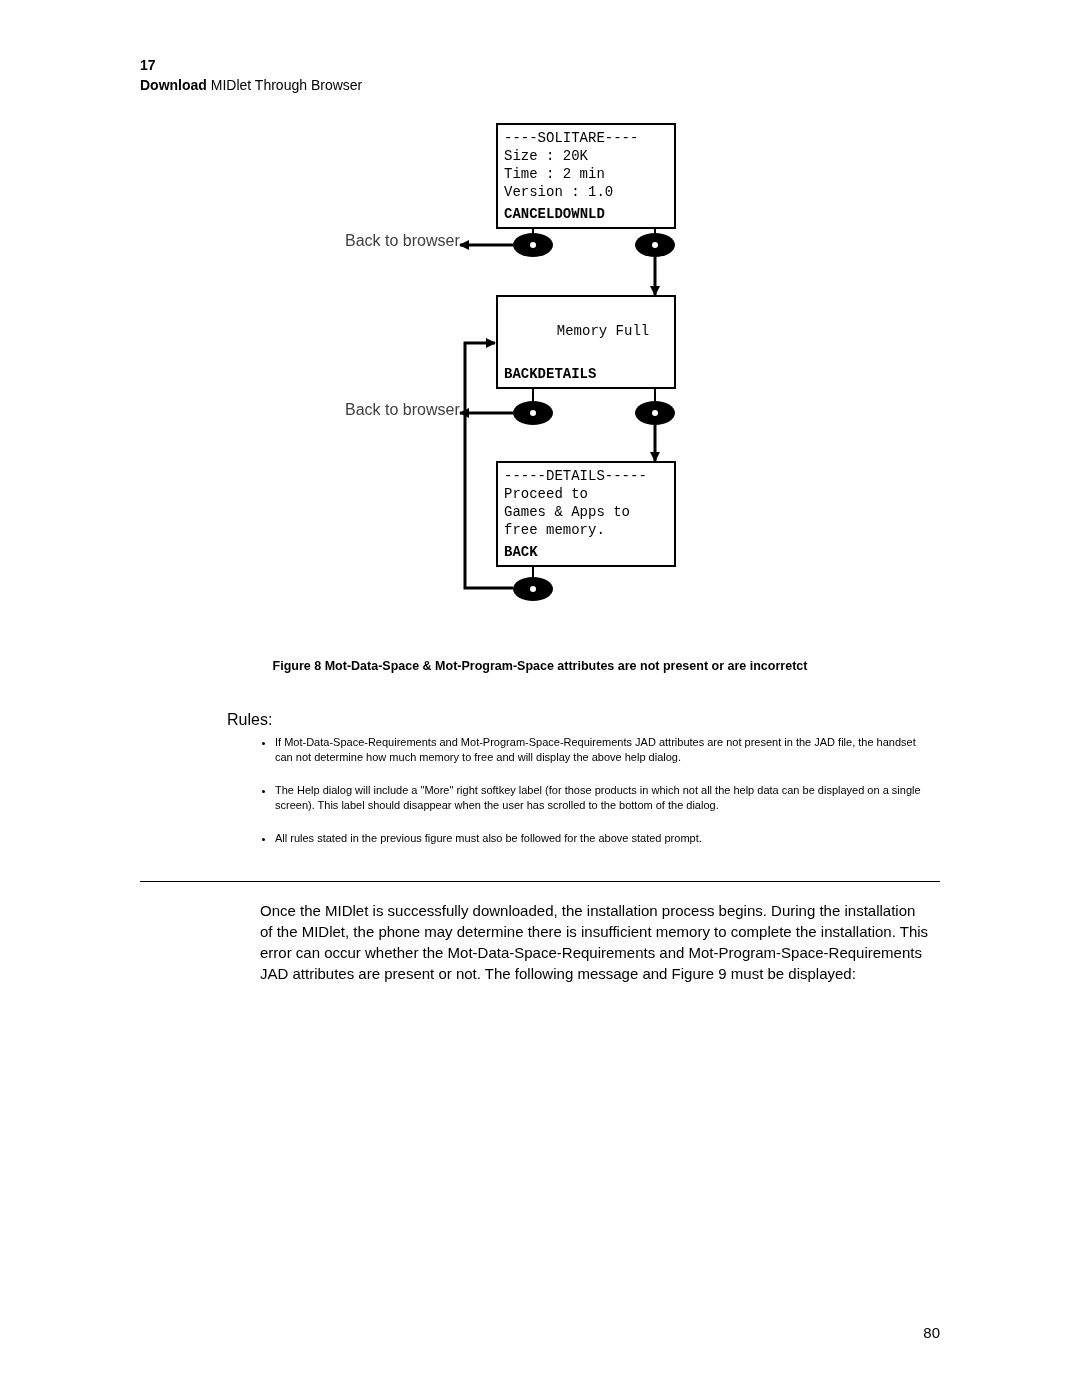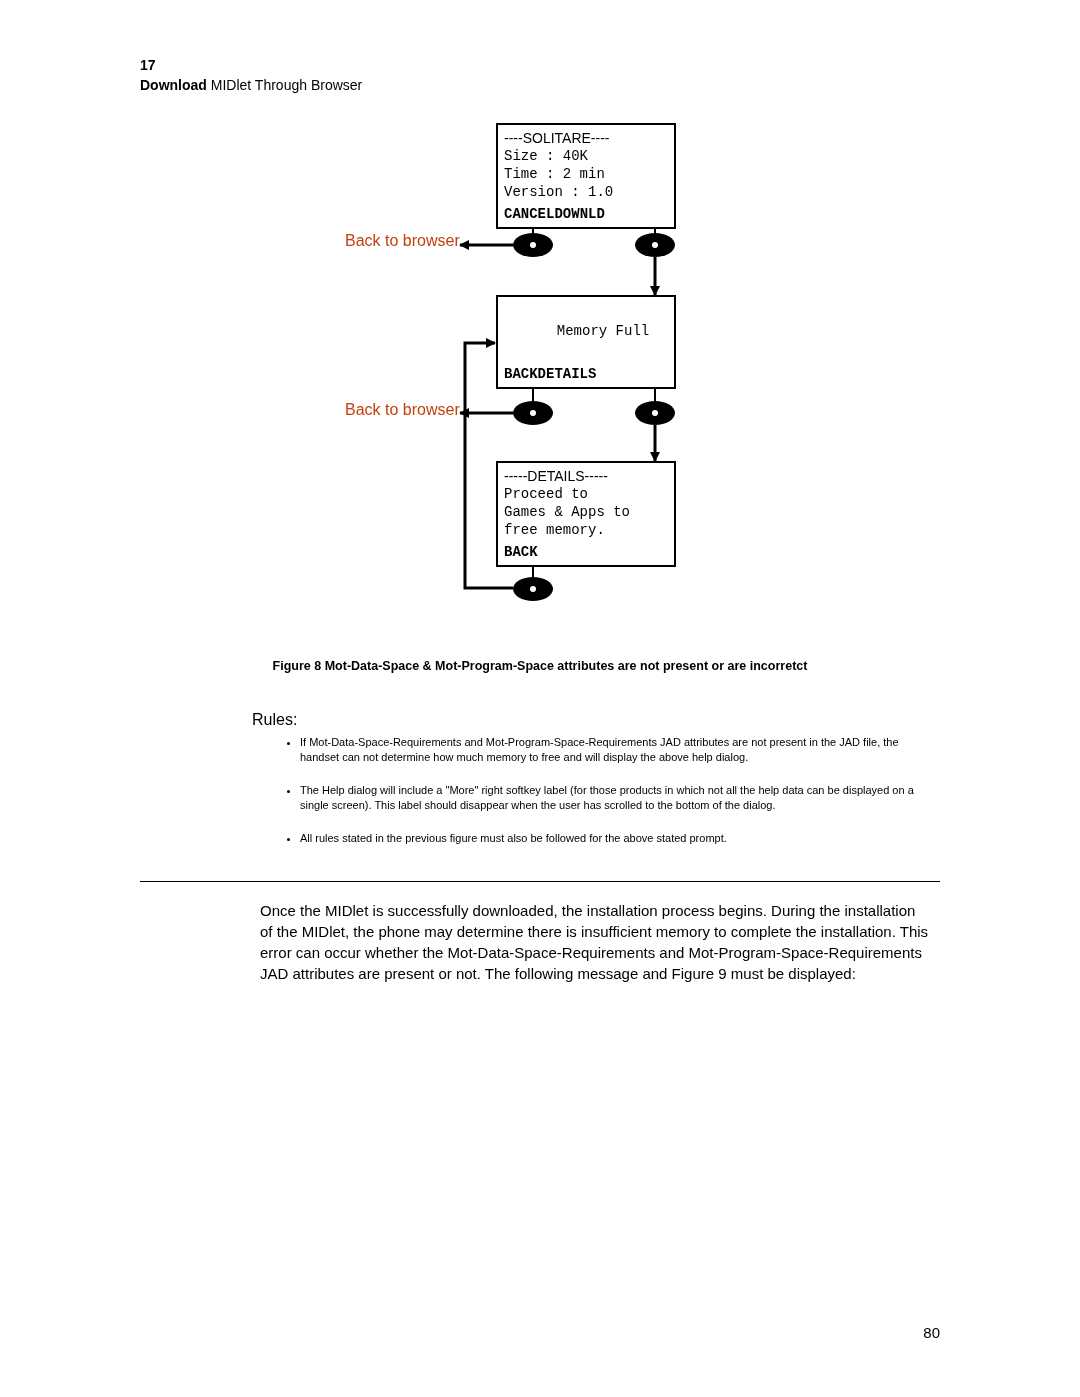--- a/index.html
+++ b/index.html
@@ -52,21 +52,21 @@
   .phone .softkeys {
     display: flex;
     justify-content: flex-start;
     padding: 2px 6px 4px 6px;
     font-weight: bold;
     font-size: 14px;
   }
   .dashed-title {
     text-align: left;
     letter-spacing: 0;
-    font-family: Liberation Sans, sans-serif;
+    font-family: Liberation Mono, monospace;
   }
   
   .oval {
     position: absolute;
     width: 40px;
     height: 24px;
     background: #000;
     border-radius: 50% / 50%;
     display: flex;
     align-items: center;
@@ -76,42 +76,42 @@
     content: "";
     width: 6px;
     height: 6px;
     background: #fff;
     border-radius: 50%;
   }
   
   .dlabel {
     position: absolute;
     font-size: 16px;
-    color: #c2410c;
+    color: #404040;
     font-family: Arial, sans-serif;
   }
   
   .wires {
     position: absolute;
     left: 0; top: 0;
     width: 100%;
     height: 100%;
     pointer-events: none;
   }
 
   .caption {
     text-align: center;
     font-size: 12.5px;
     font-weight: bold;
     font-family: Arial, sans-serif;
     margin: 10px 0 38px 0;
   }
 
   .indent-block {
-    margin-left: 112px;
+    margin-left: 87px;
     margin-right: 10px;
   }
 
   .rules-heading {
     font-size: 16px;
     margin-bottom: 6px;
   }
   ul.rules {
     list-style: disc;
     padding-left: 48px;
@@ -180,21 +180,21 @@
       <line x1="393" y1="100" x2="393" y2="112" stroke="#000" stroke-width="2"></line>
       <line x1="515" y1="100" x2="515" y2="112" stroke="#000" stroke-width="2"></line>
       <line x1="393" y1="266" x2="393" y2="280" stroke="#000" stroke-width="2"></line>
       <line x1="515" y1="266" x2="515" y2="280" stroke="#000" stroke-width="2"></line>
       <line x1="393" y1="442" x2="393" y2="456" stroke="#000" stroke-width="2"></line>
     </svg>
 
     <div class="phone" style="left:356px; top:0;">
       <div class="content">
         <div class="dashed-title">----SOLITARE----</div>
-        <div>Size    : 40K</div>
+        <div>Size    : 20K</div>
         <div>Time    : 2 min</div>
         <div>Version : 1.0</div>
       </div>
       <div class="softkeys">
         <span>CANCEL</span>
         <span>DOWNLD</span>
       </div>
     </div>
     <div class="oval" style="left:373px; top:110px;"></div>
     <div class="oval" style="left:495px; top:110px;"></div>

